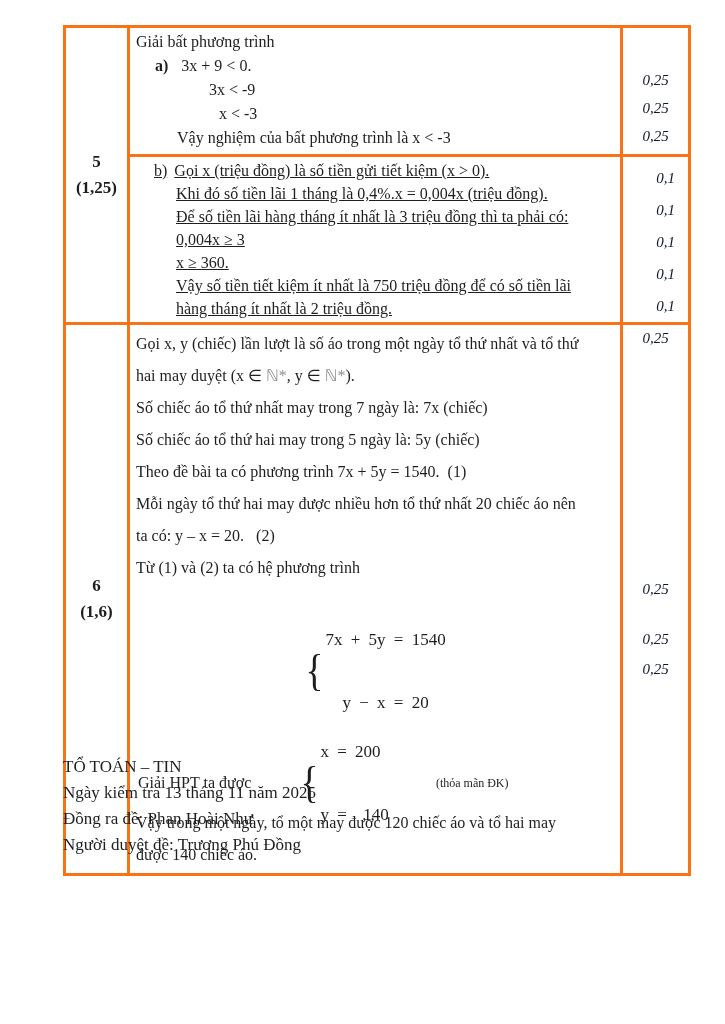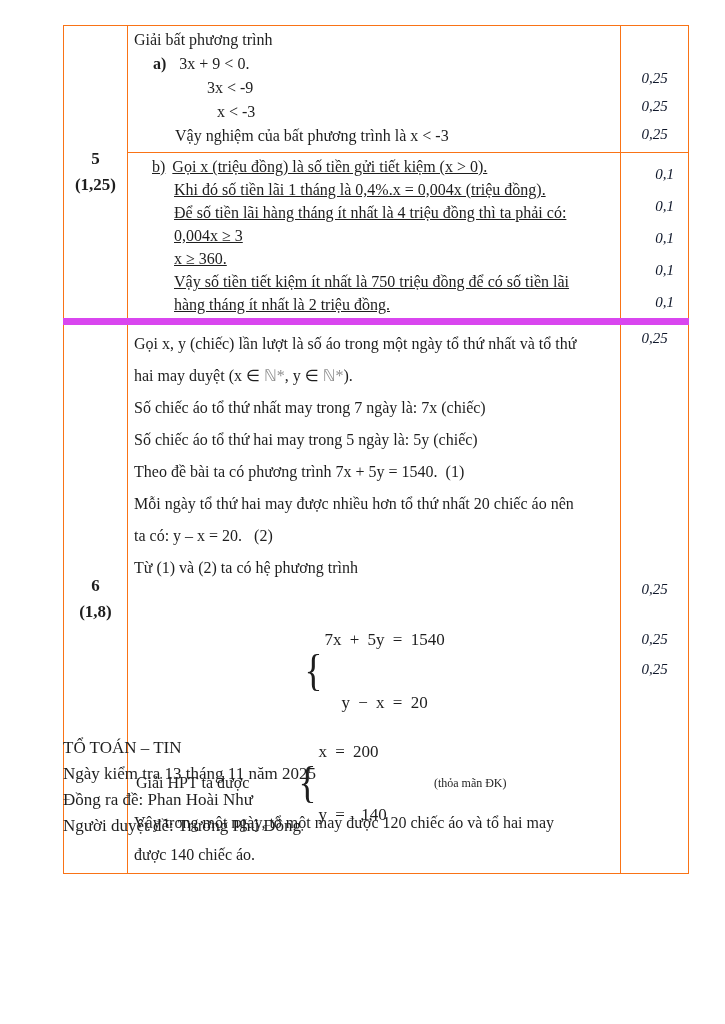--- a/index.html
+++ b/index.html
@@ -5,22 +5,22 @@
   html,body{margin:0;padding:0;background:#ffffff;}
   .page{
     position:relative;width:725px;height:1024px;background:#ffffff;
     font-family:"Liberation Serif",serif;color:#1e1e1e;overflow:hidden;
   }
   table.anskey{
     position:absolute;left:63px;top:25px;width:625px;
     border-collapse:collapse;table-layout:fixed;
   }
   col.w1{width:64px} col.w2{width:493px} col.w3{width:68px}
-  td{border:1px solid #f97316;vertical-align:top;padding:0;}
-  tr.r6 td{border-top:7px solid #d946ef;}
+  td{border:3px solid #f97316;vertical-align:top;padding:0;}
+  tr.r6 td{border-top:2px solid #d946ef;}
   .qcell{
     vertical-align:middle;text-align:center;font-weight:bold;
     font-size:17px;line-height:26px;
   }
   .ccell{font-size:16px;padding:2px 6px;}
   .ccell-a{line-height:24px;height:122px;}
   .ccell-b{line-height:23px;height:161px;text-decoration:underline;}
   .ccell-6{line-height:32px;height:418px;padding-top:3px;}
   .pcell{text-align:center;font-style:italic;font-size:15px;color:#0f172a;}
   .pcell-a{padding-top:38px;line-height:28px;}
@@ -42,21 +42,21 @@
 
   .sys{display:flex;align-items:center;justify-content:center;width:fit-content;margin:3px auto 0;}
   .brace{font-size:44px;line-height:42px;font-weight:400;transform:scaleX(.85);display:inline-block;}
   .eqs{font-size:17px;line-height:21px;text-align:center;word-spacing:4px;white-space:pre;}
   .solverow{display:flex;align-items:center;height:48px;margin-top:4px;}
   .solverow .lbl{margin-left:2px;}
   .sys2{display:flex;align-items:center;margin-left:48px;}
   .sys2 .eqs{text-align:left;}
   .suffix{margin-left:0;font-size:12px;}
 
-  .footer{position:absolute;left:63px;top:735px;font-size:17px;line-height:26px;}
+  .footer{position:absolute;left:63px;top:754px;font-size:17px;line-height:26px;}
   .footer .ln{white-space:nowrap;}
 </style>
 </head>
 <body>
 
 <div class="page">
 
   <table class="anskey">
     <colgroup>
         <col class="w1">
@@ -81,39 +81,39 @@
         <div class="pt">0,25</div>
         <div class="pt">0,25</div>
         <div class="pt">0,25</div>
       </td>
     </tr>
 
     <tr class="r5b">
       <td class="ccell ccell-b">
         <div class="ln ind-b0"><span class="blabel">b)</span><span>Gọi x (triệu đồng) là số tiền gửi tiết kiệm (x &gt; 0).</span></div>
         <div class="ln ind-b">Khi đó số tiền lãi 1 tháng là 0,4%.x = 0,004x (triệu đồng).</div>
-        <div class="ln ind-b">Để số tiền lãi hàng tháng ít nhất là 4 triệu đồng thì ta phải có:</div>
+        <div class="ln ind-b">Để số tiền lãi hàng tháng ít nhất là 3 triệu đồng thì ta phải có:</div>
         <div class="ln ind-b">0,004x ≥ 3</div>
         <div class="ln ind-b">x ≥ 360.</div>
         <div class="ln ind-b">Vậy số tiền tiết kiệm ít nhất là 750 triệu đồng để có số tiền lãi</div>
         <div class="ln ind-b">hàng tháng ít nhất là 2 triệu đồng.</div>
       </td>
       <td class="pcell pcell-b">
         <div class="pt">0,1</div>
         <div class="pt">0,1</div>
         <div class="pt">0,1</div>
         <div class="pt">0,1</div>
         <div class="pt">0,1</div>
       </td>
     </tr>
 
     <tr class="r6">
       <td class="qcell">
         <div>6</div>
-        <div>(1,8)</div>
+        <div>(1,6)</div>
       </td>
       <td class="ccell ccell-6">
         <div class="ln">Gọi x, y (chiếc) lần lượt là số áo trong một ngày tổ thứ nhất và tổ thứ</div>
         <div class="ln"><span>hai may duyệt (x ∈ </span><span class="nset">ℕ*</span><span>, y ∈ </span><span class="nset">ℕ*</span><span>).</span></div>
         <div class="ln">Số chiếc áo tổ thứ nhất may trong 7 ngày là: 7x (chiếc)</div>
         <div class="ln">Số chiếc áo tổ thứ hai may trong 5 ngày là: 5y (chiếc)</div>
         <div class="ln">Theo đề bài ta có phương trình 7x + 5y = 1540.&nbsp; (1)</div>
         <div class="ln">Mỗi ngày tổ thứ hai may được nhiều hơn tổ thứ nhất 20 chiếc áo nên</div>
         <div class="ln">ta có: y – x = 20.&nbsp;&nbsp; (2)</div>
         <div class="ln">Từ (1) và (2) ta có hệ phương trình</div>

